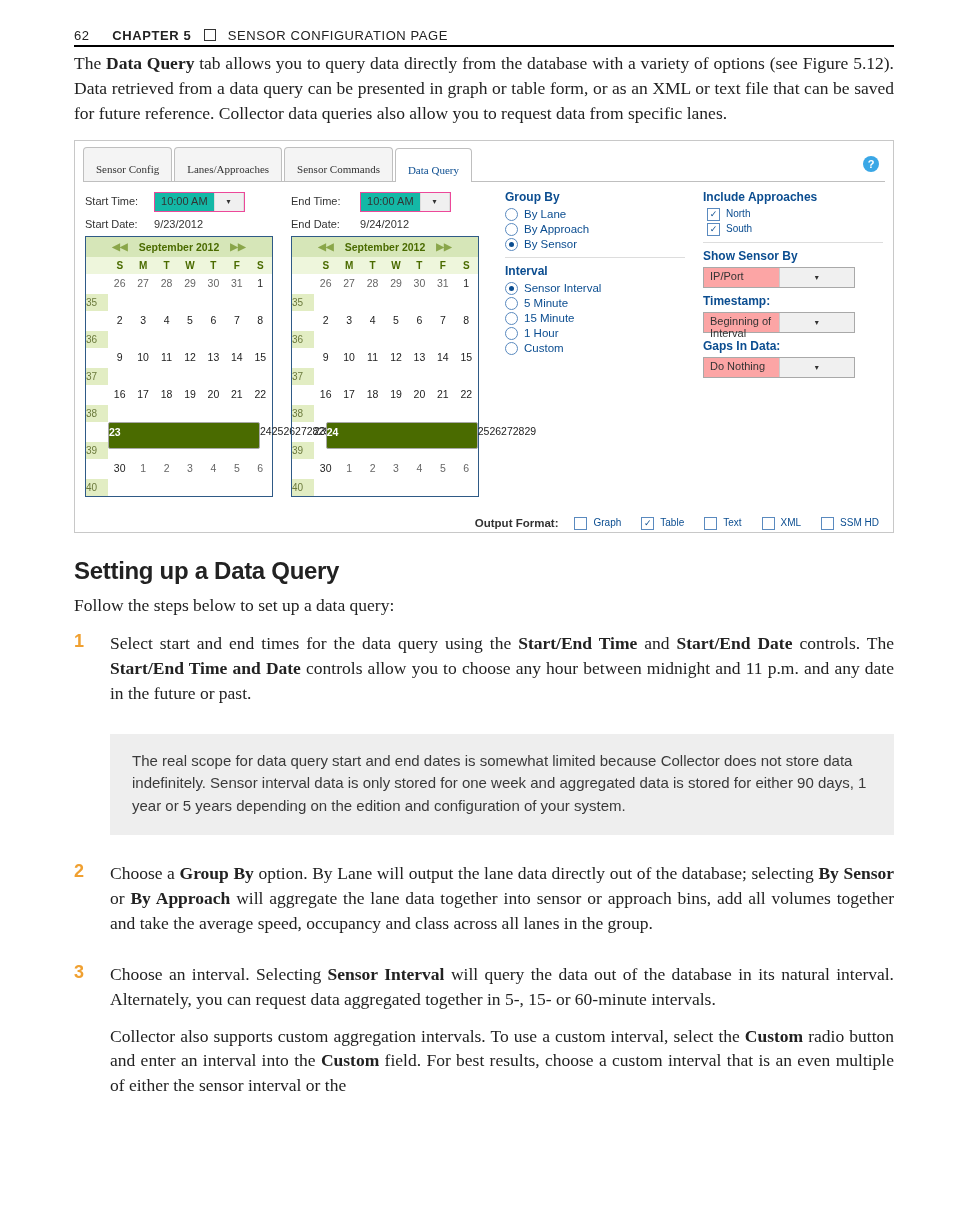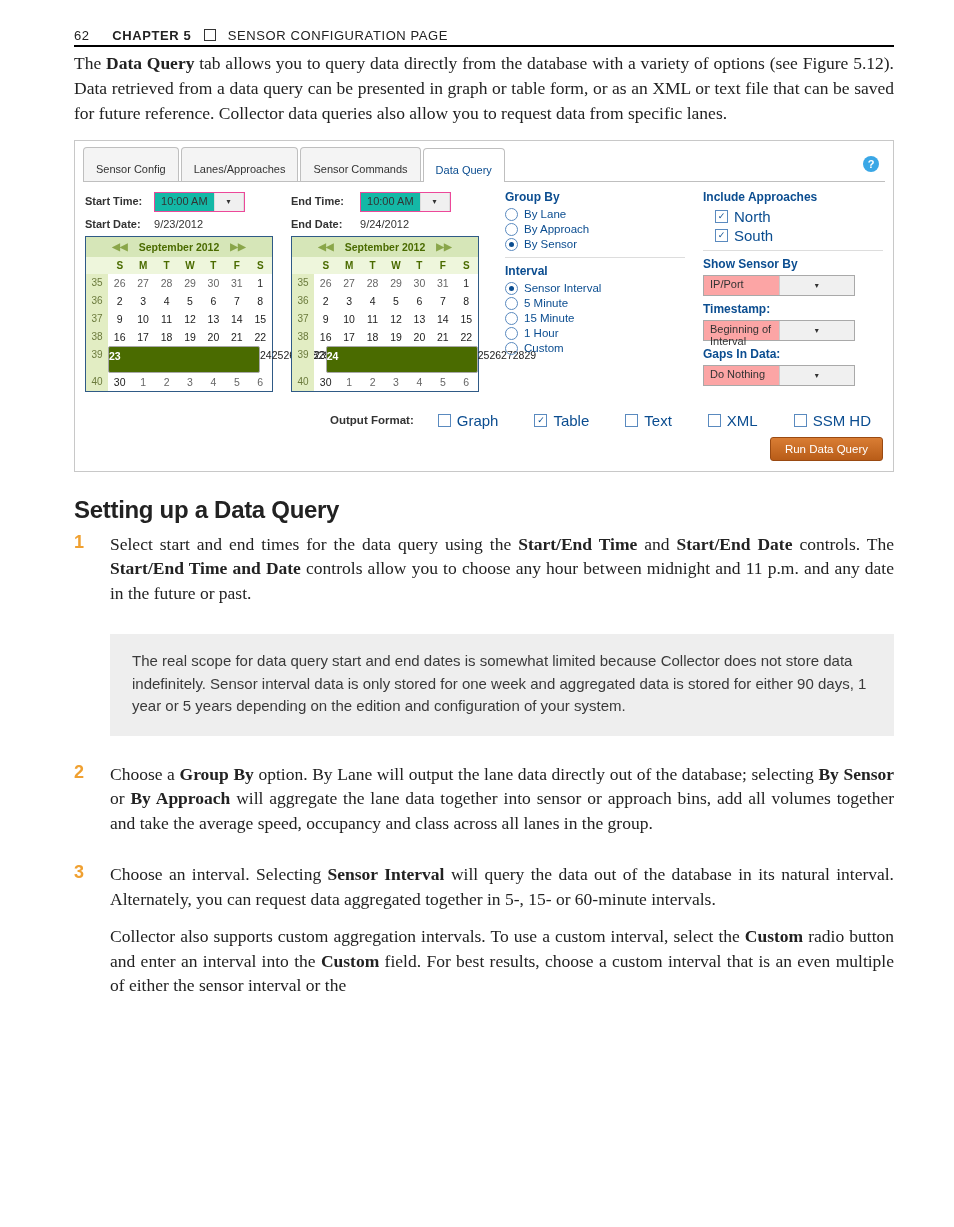--- a/index.html
+++ b/index.html
@@ -59,69 +59,70 @@
     background: #fff;
   }
   .tab {
     padding: 15px 12px 6px 12px;
     border: 1px solid #bfbfbf;
     border-bottom: none;
     background: #f4f4f4;
     border-radius: 4px 4px 0 0;
     font-size: 11px;
     white-space: nowrap;
+    font-family: Liberation Serif, serif;
   }
   .tab.active { background:#fff; color:#0b4d90; font-weight:400; position:relative; top:1px;}
   .help-ico {
     margin-left:auto; width:16px; height:16px; border-radius:50%;
     background:#3aa7e6; display:flex; align-items:center; justify-content:center;
     color:#fff; font-weight:700; font-size:11px; align-self:center; margin-right:6px;
   }
   .tabstrip-bottom { border-top:1px solid #bfbfbf; margin:0 8px; }
 
   .figbody {
     display:flex; gap:10px; padding: 8px 10px 10px 10px;
   }
   .col { }
   .col.cal { width: 196px; }
   .col.opts { width: 180px; padding-left:8px; }
   .col.right { flex:1; padding-left:8px; }
 
   .label-row { margin: 2px 0 6px 0; }
-  .lbl { font-weight:700; display:inline-block; width:66px; }
+  .lbl { font-weight:400; display:inline-block; width:66px; }
   .timebox { display:inline-flex; border:1px solid #ec4899; background:#14b8a6; height:18px; }
   .timebox span { padding: 2px 6px; font-size:11px; border-right:1px solid #ddd;}
   .timebox .spin { width:16px; background:#f0f0f0; display:flex; align-items:center; justify-content:center; font-size:8px;}
   .datetxt { font-size:11px; }
 
   .calendar {
     border:1px solid #2f5a86; width: 186px; margin-top:4px;
     font-size: 10.5px;
   }
   .cal-head {
     background:#d6e6b8; color:#4a6b00; font-weight:700;
     display:flex; align-items:center; justify-content:center;
     padding:4px 4px; gap:8px;
   }
   .cal-arrow { color:#8aa64a; font-size:10px; padding:0 3px;}
   .cal-dow { display:grid; grid-template-columns: 22px repeat(7,1fr); background:#eef6dc; }
   .cal-dow div { text-align:center; padding:3px 0; color:#4a6b00; font-weight:700; font-size:10px;}
   .cal-dow div:first-child { background:#eef6dc; }
   .cal-row { display:grid; grid-template-columns: 22px repeat(7,1fr); }
-  .cal-row .wk { background:#e2edc3; color:#6b7a3c; text-align:center; padding:3px 0; font-size:10px;}
+  .cal-row .wk { background:#e2edc3; color:#6b7a3c; text-align:left; padding:3px 0; font-size:10px;margin-top:20px;}
   .cal-row div { text-align:center; padding:3px 0; color:#666; font-size:10.5px;}
   .cal-row div.in { color:#222; }
   .cal-row div.sel { background:#4a6b00; color:#fff; font-weight:700; border-radius:2px;}
 
   .grp-title { color:#0b4d90; font-weight:700; font-size:12px; margin-bottom:4px;}
   .radio { display:flex; align-items:center; gap:6px; margin:2px 0; color:#0b4d90; font-size:11.5px;}
   .radio .dot { width:11px; height:11px; border-radius:50%; border:1px solid #5a8abf; display:inline-flex; align-items:center; justify-content:center;}
   .radio .dot.checked::after{content:""; width:5px; height:5px; background:#0b4d90; border-radius:50%;}
   .divline { border-top:1px solid #ddd; margin:6px 0;}
-  .chk { display:flex; align-items:center; gap:6px; margin:2px 12px; font-size:15px; color:#0b4d90;}
+  .chk { display:flex; align-items:flex-start; gap:6px; margin:2px 4px; font-size:10px; color:#0b4d90;}
   .chk .box { width:11px; height:11px; border:1px solid #5a8abf; background:#fff; display:inline-flex; align-items:center; justify-content:center; font-size:9px; color:#0b4d90;}
   .chk .box.checked::after{content:"✓";}
   .sel { display:inline-flex; border:1px solid #a9a9a9; background:#fca5a5; height:19px; min-width:150px;}
   .sel span { padding:2px 6px; font-size:11px; flex:1;}
   .sel .dd { width:18px; background:#f0f0f0; display:flex; align-items:center; justify-content:center; font-size:8px; border-left:1px solid #ccc;}
 
   .out-row {
     display:flex; align-items:center; gap:12px; padding: 8px 10px 0 10px; justify-content:flex-end;
     font-size:11.5px; color:#333;
   }
@@ -470,27 +471,25 @@
           </span>
         <span class="chk">
             <span class="box"></span>
             <span>XML</span>
           </span>
         <span class="chk">
             <span class="box"></span>
             <span>SSM HD</span>
           </span>
       </div>
-      <div class="fig-btn-row">
-        <span class="btn-run">Run Data Query</span>
-      </div>
     </div>
   </div>
 
   <h2 class="sect">Setting up a Data Query</h2>
+  <p class="body">Follow the steps below to set up a data query:</p>
 
   <ol class="steps">
     <li>
       <div class="num">1</div>
       <div class="txt">
         <p><span>Select start and end times for the data query using the </span><span class="b">Start/End Time</span><span> and </span><span class="b">Start/End Date</span><span> controls. The </span><span class="b">Start/End Time and Date</span><span> controls allow you to choose any hour between midnight and 11 p.m. and any date in the future or past.</span></p>
       </div>
     </li>
   </ol>
 

